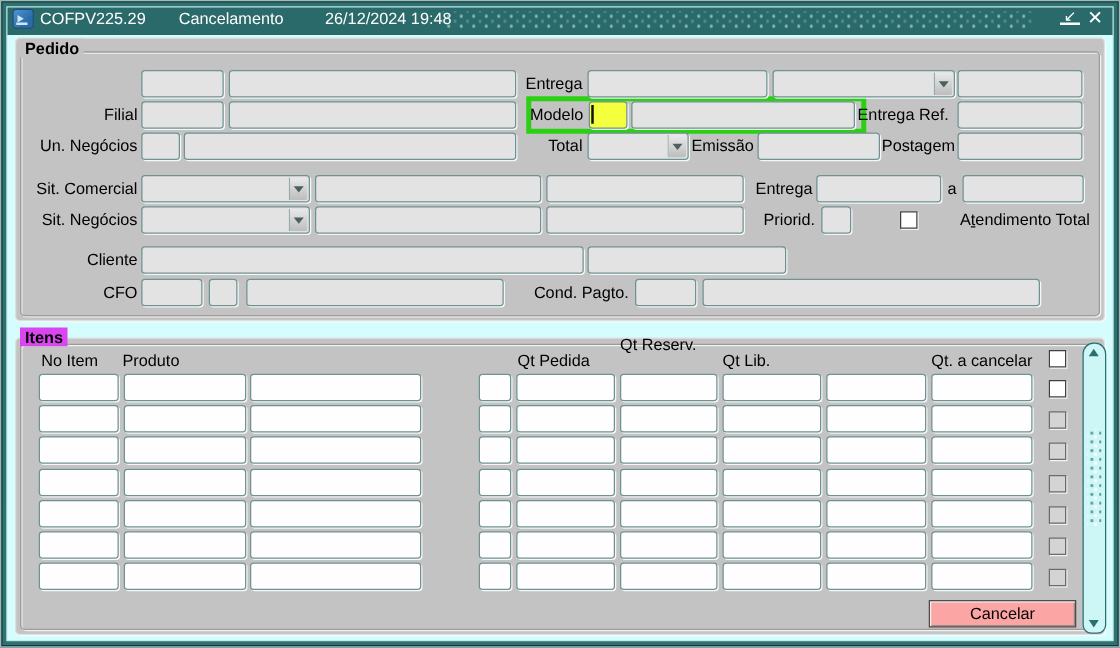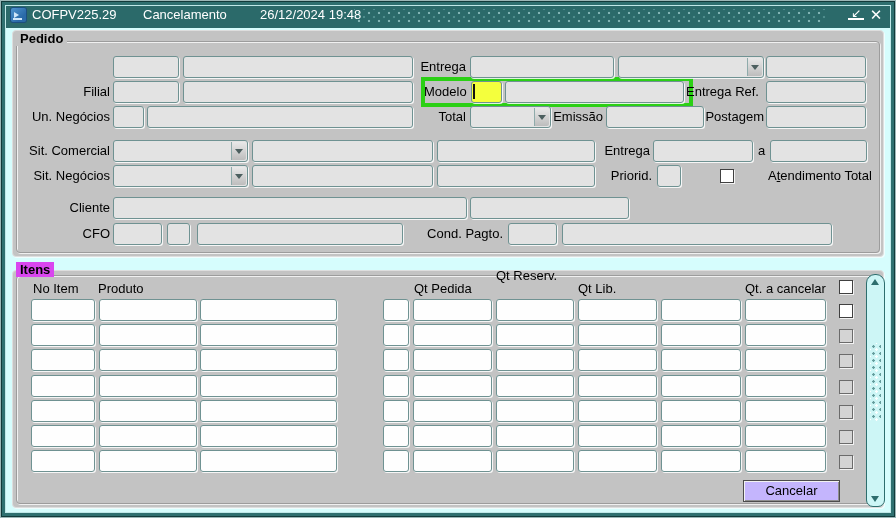--- a/index.html
+++ b/index.html
@@ -68,21 +68,21 @@
     border:1px solid #2d6e6e;border-radius:9px 9px 7px 7px;z-index:3;}
   .sb-up{position:absolute;left:4px;top:4px;width:0;height:0;
     border-left:4.5px solid transparent;border-right:4.5px solid transparent;border-bottom:6px solid #2d6e6e;}
   .sb-grip{position:absolute;left:3px;right:3px;top:68px;height:78px;
     background-image:
       radial-gradient(circle, rgba(45,110,110,.65) 1px, transparent 1.5px),
       radial-gradient(circle, rgba(255,255,255,.95) 1px, transparent 1.5px);
     background-size:7px 7px,7px 7px;background-position:0 0,3px 3px;}
   .sb-down{position:absolute;left:4px;bottom:4px;width:0;height:0;
     border-left:4.5px solid transparent;border-right:4.5px solid transparent;border-top:6px solid #2d6e6e;}
-  .button{position:absolute;left:743px;top:480px;width:97px;height:22px;background:#c4b5fd;
+  .button{position:absolute;left:743px;top:480px;width:118px;height:22px;background:#fca5a5;
     border:1px solid #4d4d4d;box-shadow:inset 1px 1px 0 #f2f2f2, inset -1px -1px 0 #8f8f8f;
     font:13px "Liberation Sans",sans-serif;text-align:center;line-height:20px;z-index:3;cursor:default;}
   .u{text-decoration:underline;}
 </style>
 </head>
 <body>
 
 <div class="win">
 
   <div class="titlebar">

